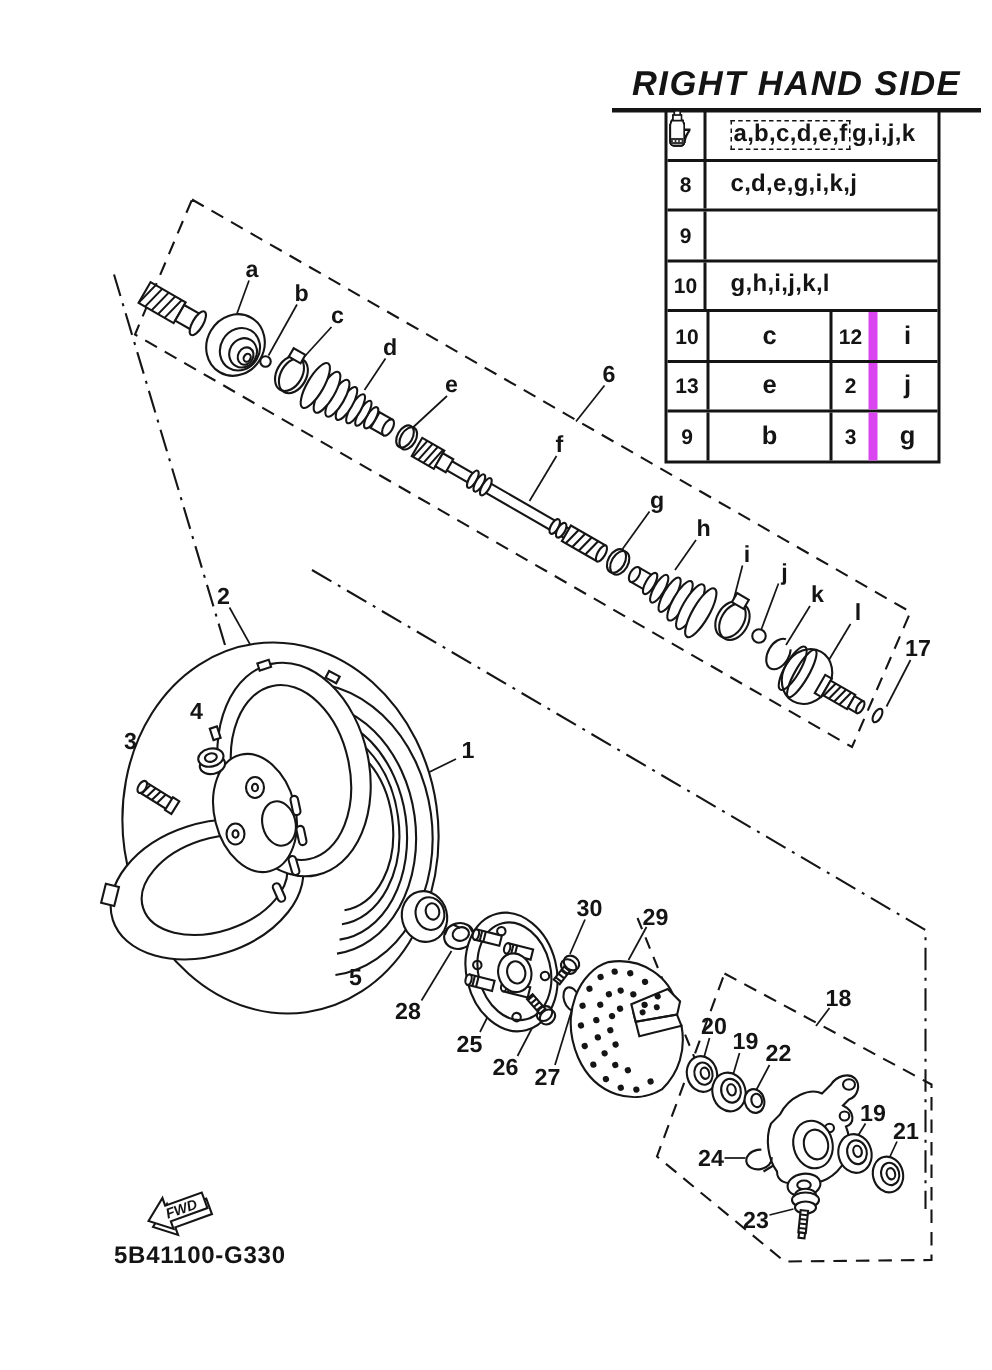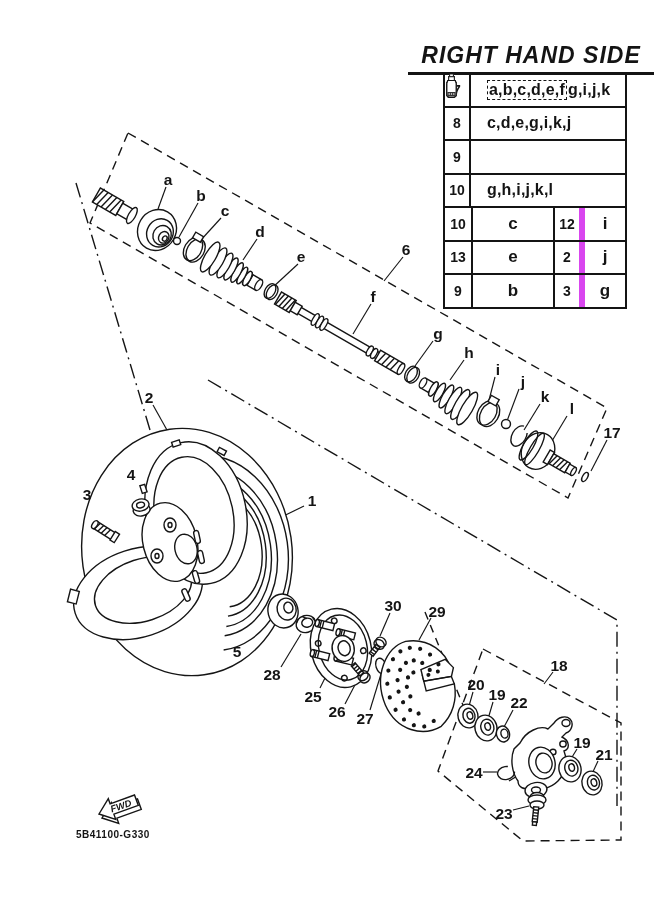--- a/index.html
+++ b/index.html
@@ -18,21 +18,21 @@
         justify-content:center;font-size:14px;font-weight:bold;flex:none;}
   .tcells{flex:1;display:flex;align-items:center;padding-left:16px;font-size:16px;
           font-weight:bold;letter-spacing:0.2px;white-space:nowrap;}
   .dashedbox{border:1.6px dashed #141414;padding:0 1px;margin-right:1px;}
   .bottles{display:flex;align-items:flex-start;margin-left:3px;gap:3px;}
   .pairrow .tref{width:26px;}
   .pv{display:flex;align-items:center;justify-content:center;font-size:17px;font-weight:bold;}
   .pv.left{width:80px;border-right:2px solid #141414;}
   .pv.rref{width:24px;border-right:6px solid #d946ef;font-size:14px;}
   .pv.right{flex:1;}
-  .pcode{position:absolute;left:76px;top:829px;font-size:10px;font-weight:bold;letter-spacing:0.5px;}
+  .pcode{position:absolute;left:76px;top:829px;font-size:16px;font-weight:bold;letter-spacing:0.5px;}
 </style>
 </head>
 <body>
 
 <div class="page">
 
 <svg id="diagram" width="661" height="913" viewBox="0 0 661 913">
 
   <g class="stroke" stroke-dasharray="15,5,2,5" stroke-width="1.2">
     <path d="M76,183 L150,430"></path>

